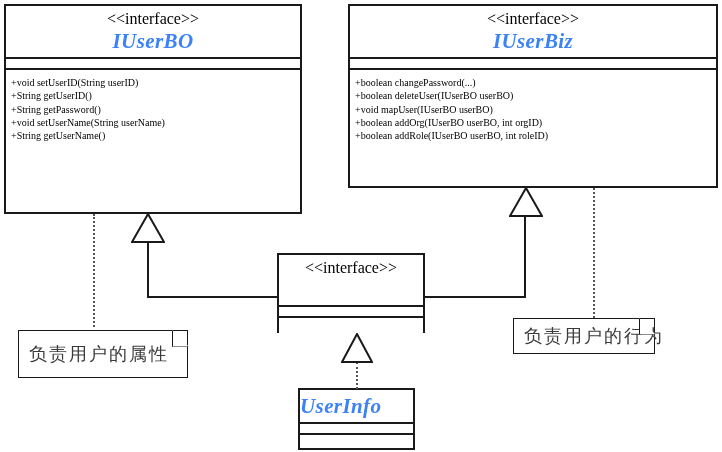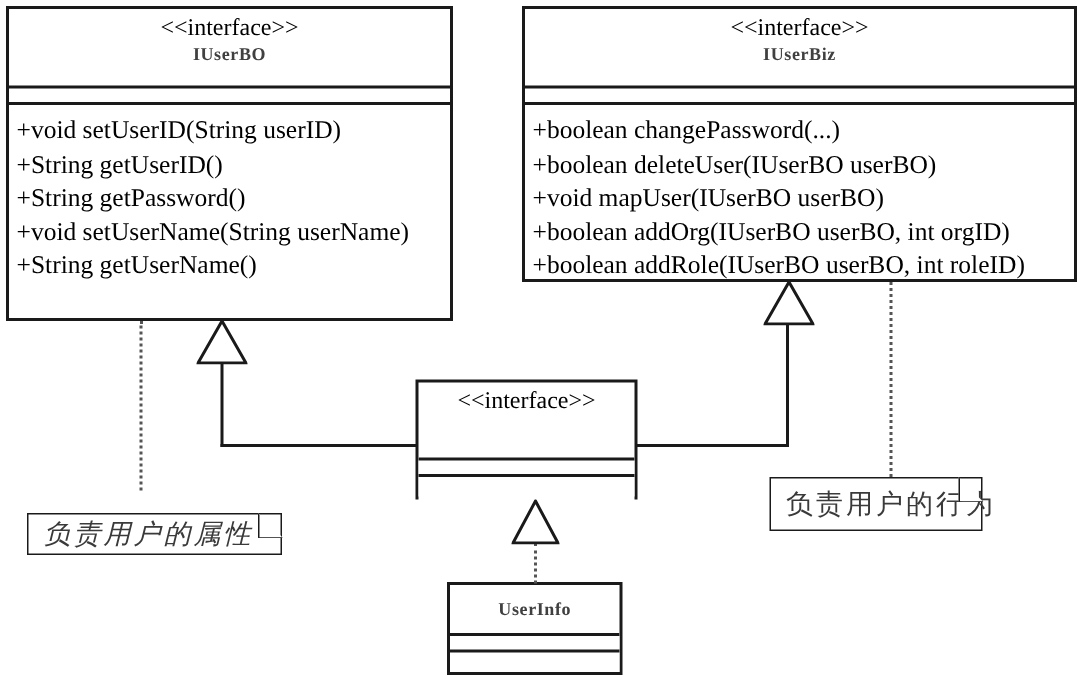--- a/index.html
+++ b/index.html
@@ -29,40 +29,41 @@
     line-height: 1.18;
     border-radius: 12px;
   }
   .stereotype {
     font-size: 16px;
     color: #000;
     letter-spacing: 0px;
     white-space: nowrap;
   }
   .cls-name {
-    font-size: 12px;
+    font-size: 21px;
     font-weight: bold;
-    color: #404040;
+    color: #3b82f6;
     letter-spacing: 0.4px;
     white-space: nowrap;
+    font-style: italic;
   }
   .compartment {
     box-sizing: border-box;
     border-top: 2px solid #1a1a1a;
     background: #ffffff;
   }
   .compartment.empty-thin { height: 11px; }
   .compartment.empty-mid  { height: 22px; }
   .members {
     box-sizing: border-box;
     border-top: 2px solid #1a1a1a;
     padding: 6px 5px 4px 5px;
   }
   .member {
-    font-size: 17px;
+    font-size: 10px;
     line-height: 1.33;
     color: #000;
     white-space: nowrap;
   }
 
   
   .note {
     position: absolute;
     box-sizing: border-box;
     background: #ffffff;
@@ -150,21 +151,21 @@
 
   <div class="uml-box" id="box-iuserinfo" style="left:277px; top:253px; width:148px; height:80px;">
     <div class="uml-header" style="height:50px;">
       <div class="stereotype">&lt;&lt;interface&gt;&gt;</div>
     </div>
     <div class="compartment empty-thin"></div>
     <div class="compartment empty-mid"></div>
   </div>
 
   <div class="uml-box" id="box-userinfo" style="left:298px; top:388px; width:117px; height:62px;">
-    <div class="uml-header" style="height:32px; display:flex; align-items:center; justify-content:center; padding:0;">
+    <div class="uml-header" style="height:32px; display:flex; align-items:center; justify-content:flex-start; padding:0;">
       <div class="cls-name">UserInfo</div>
     </div>
     <div class="compartment empty-thin"></div>
     <div class="compartment empty-mid" style="height:15px;"></div>
   </div>
 
   <div class="seg seg-h" style="left:147px; top:296px; width:131px;"></div>
 
   <div class="seg seg-v" style="left:147px; top:241px; height:57px;"></div>
   <div class="tri-up" style="left:131px; top:213px;">
@@ -184,21 +185,21 @@
   <div class="dotted-v" style="left:356px; top:362px; height:27px;"></div>
   <div class="tri-up" style="left:341px; top:333px;">
     <svg width="32" height="30" viewBox="0 0 32 30">
       <polygon points="16,1 31,29 1,29" fill="#ffffff" stroke="#1a1a1a" stroke-width="2"></polygon>
     </svg>
   </div>
 
   <div class="dotted-v" style="left:93px; top:214px; height:113px;"></div>
   <div class="dotted-v" style="left:593px; top:188px; height:130px;"></div>
 
-  <div class="note" style="left:18px; top:342px; width:170px; height:28px;font-style:italic;">
+  <div class="note" style="left:18px; top:330px; width:170px; height:48px;">
     <span class="note-text">负责用户的属性</span>
     <span class="note-fold"></span>
   </div>
 
   <div class="note" style="left:513px; top:318px; width:142px; height:36px;">
     <span class="note-text">负责用户的行为</span>
     <span class="note-fold"></span>
   </div>
 
 </div>

